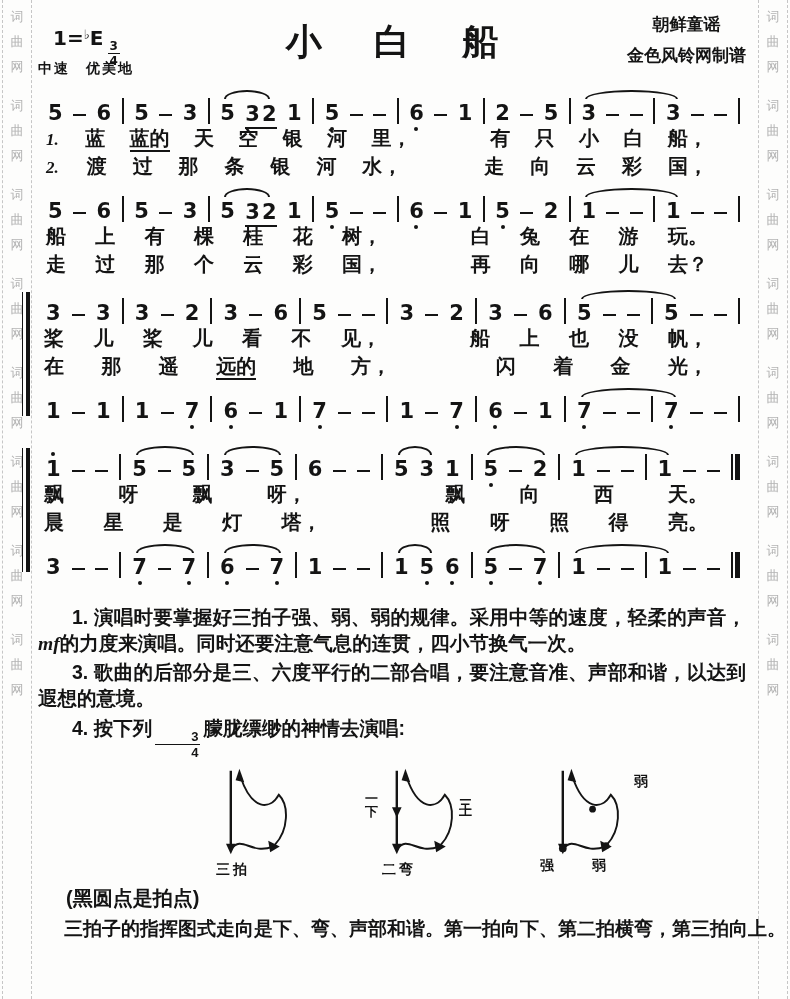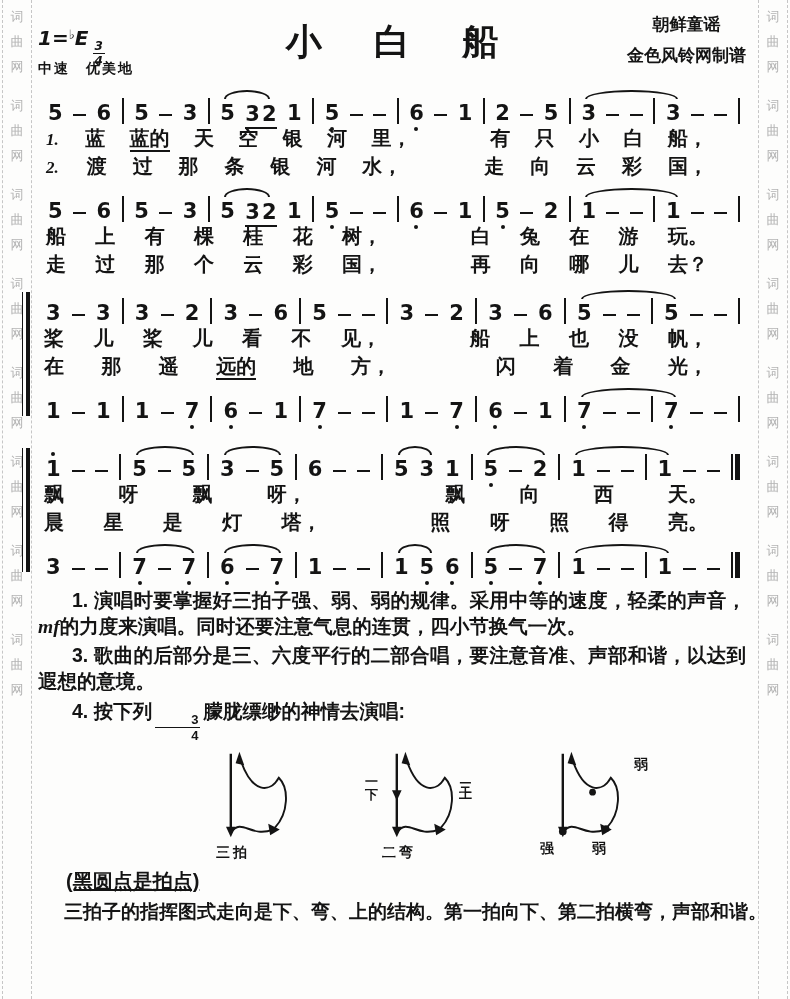--- a/index.html
+++ b/index.html
@@ -17,22 +17,22 @@
     border-left: 1px dashed #c6c6c6; border-right: 1px dashed #c6c6c6;
   }
   .wm-left { left: 2px; }
   .wm-right { right: 2px; }
   .wm-ch { margin: 6px 0; }
   .wm-first { margin-top: 20px; }
   
   .content { position: absolute; left: 38px; right: 44px; top: 0; }
   
   .header { position: relative; height: 84px; }
-  .key-sig { position: absolute; left: 0; top: 26px; font-weight: bold; font-size: 20px;
-             font-family: "DejaVu Sans", sans-serif; font-style: italic; }
+  .key-sig { position: absolute; left: 15px; top: 26px; font-weight: bold; font-size: 20px;
+             font-family: "DejaVu Sans", sans-serif; }
   .key-sig .flat { font-size: 13px; vertical-align: 6px; }
   .frac { display: inline-flex; flex-direction: column; align-items: center;
           line-height: 1; font-size: 12px; font-weight: bold; vertical-align: -5px; margin-left: 4px; }
   .frac .ft { border-bottom: 1.5px solid #141414; padding: 0 2px 1px; }
   .frac .fb { padding-top: 1px; }
   .title { position: absolute; left: 0; right: 0; top: 18px; text-align: center;
            font-size: 36px; font-weight: bold; letter-spacing: 1.45em; padding-left: 1.45em;
            white-space: nowrap; }
   .credits { position: absolute; right: 0; top: 10px; text-align: center;
              font-weight: bold; font-size: 17px; line-height: 1.8; }
@@ -68,40 +68,40 @@
           font-family: "Liberation Serif", serif; margin-right: 2px; }
   .syl { white-space: nowrap; line-height: 1.2; }
   .syl.ul { border-bottom: 2px solid #141414; }
   .lgap { flex: 0 0 30px; }
   
   .system { display: flex; margin: 4px 0 0 -16px; }
   .sys-brace { flex: 0 0 8px; border-left: 1.5px solid #141414; border-right: 4.5px solid #141414;
                margin: 8px 6px 8px 0; }
   .sys-body { flex: 1; min-width: 0; }
   
-  .notes-sec { margin-top: 8px; font-size: 19.5px; font-weight: bold; line-height: 1.32; }
+  .notes-sec { margin-top: 25px; font-size: 19.5px; font-weight: bold; line-height: 1.32; }
   .note-p { text-indent: 34px; text-align: justify; margin-bottom: 4px; }
   .note-p .mf { font-family: "Liberation Serif", serif; font-style: italic; font-weight: bold; }
   .note-p .frac { vertical-align: -6px; margin: 0 3px; font-size: 13px; }
   
   .diagrams { display: flex; gap: 40px; padding-left: 152px; margin-top: 6px; }
   .fig { position: relative; width: 126px; height: 112px; }
   .fig svg { display: block; }
   .cap { position: absolute; font-size: 14px; font-weight: bold; letter-spacing: 3px; }
   .cap-b { bottom: -2px; left: 26px; }
   .vlab { position: absolute; writing-mode: vertical-rl; font-size: 13px; font-weight: bold;
           letter-spacing: 4px; }
   .vlab-l { left: 6px; top: 26px; }
   .vlab-r { left: 100px; top: 24px; }
   .lab { position: absolute; font-size: 14px; font-weight: bold; }
   .lab-bl { left: 18px; bottom: 2px; }
   .lab-bm { left: 70px; bottom: 2px; }
   .lab-tr { right: 0px; top: 8px; }
   
-  .footer-note { margin-top: 8px; padding-left: 28px; font-size: 20px; font-weight: bold; text-decoration: underline; }
+  .footer-note { margin-top: 8px; padding-left: 28px; font-size: 20px; font-weight: bold; }
   .footer-explain { margin-top: 4px; padding-left: 26px; font-size: 19px; font-weight: bold;
                     white-space: nowrap; }
 </style>
 </head>
 <body>
 
 <div class="page">
 
   <div class="wm wm-left">
       <div class="wm-ch">词</div>
@@ -578,16 +578,16 @@
           <circle cx="85" cy="84" r="3.5" fill="#141414"></circle>
         </svg>
         <span class="lab lab-bl">强</span>
         <span class="lab lab-bm">弱</span>
         <span class="lab lab-tr">弱</span>
       </div>
 
     </div>
 
     <div class="footer-note">(黑圆点是拍点)</div>
-    <div class="footer-explain">三拍子的指挥图式走向是下、弯、上的结构。第一拍向下、第二拍横弯，声部和谐。</div>
+    <div class="footer-explain">三拍子的指挥图式走向是下、弯、声部和谐。第一拍向下、第二拍横弯，第三拍向上。</div>
 
   </div>
 </div>
 
 </body></html>

